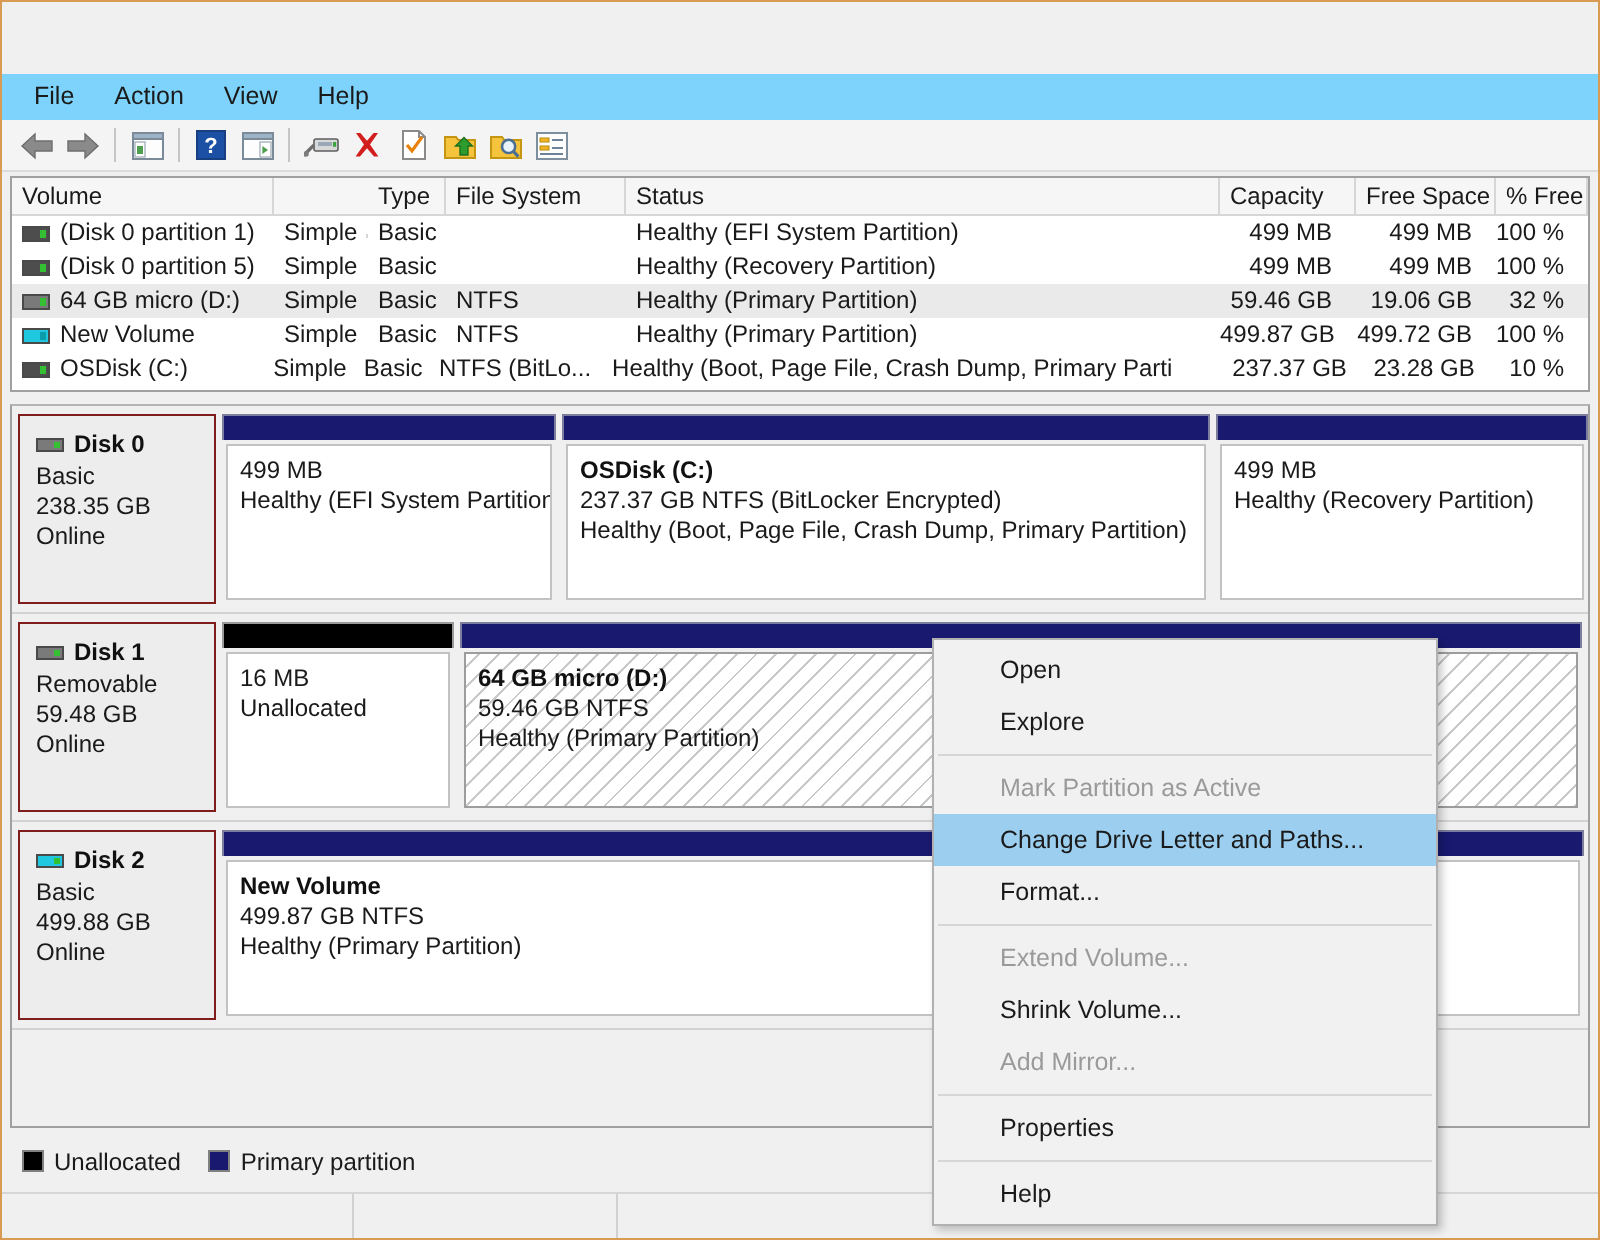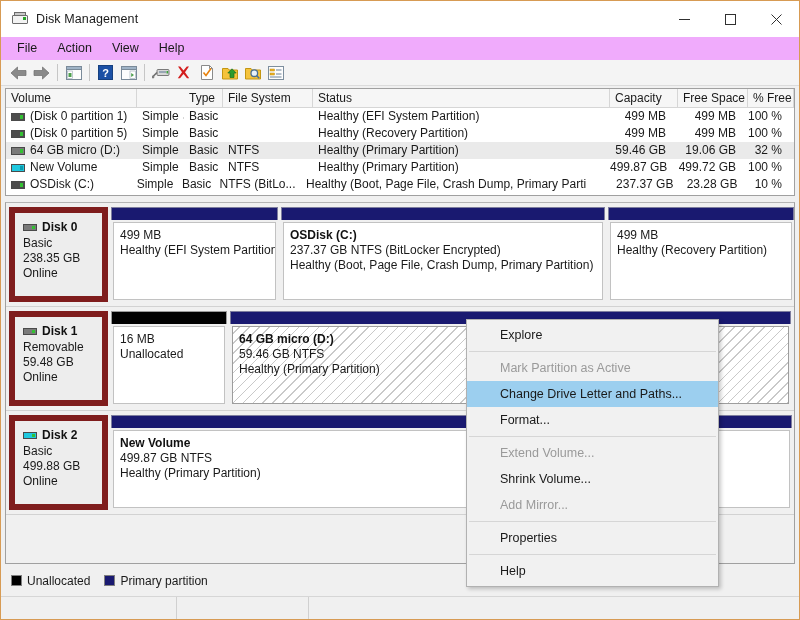--- a/index.html
+++ b/index.html
@@ -67,21 +67,21 @@
     width: 46px; height: 36px;
     display: flex; align-items: center; justify-content: center;
     color: #303030;
   }
   .win-btn svg { display: block; }
 
   
   .menubar {
     position: absolute; left: 0; top: 36px;
     width: 798px; height: 23px;
-    background: #f0abfc;
+    background: #7dd3fc;
     display: flex; align-items: center;
     padding-left: 6px;
     box-sizing: border-box;
   }
   .menubar-item {
     font-size: 12.5px;
     color: #1a1a1a;
     padding: 3px 10px 4px 10px;
     line-height: 1;
   }
@@ -181,21 +181,21 @@
     height: 104px;
     border-bottom: 1px solid #d2d2d2;
     display: flex;
     box-sizing: border-box;
     padding: 4px 3px 4px 3px;
   }
   .disk-info {
     width: 99px;
     flex: none;
     background: #ededed;
-    border: 6px solid #7f1d1d;
+    border: 1px solid #7f1d1d;
     box-sizing: border-box;
     padding: 7px 0 0 8px;
   }
   .disk-title-line {
     display: flex; align-items: center;
     margin-bottom: 2px;
   }
   .disk-ic {
     width: 14px; height: 7px;
     border: 1px solid #4a4a4a;
@@ -327,46 +327,20 @@
     height: 1px;
     background: #d6d6d6;
     margin: 3px 2px 3px 2px;
   }
 </style>
 </head>
 <body>
 
 <div id="app">
 
-  <div class="titlebar">
-    <div class="title-icon">
-      <div class="drv-top"></div>
-      <div class="drv-body"></div>
-      <div class="drv-led"></div>
-    </div>
-    <div class="title-text">Disk Management</div>
-    <div class="win-controls">
-      <div class="win-btn">
-        <svg width="11" height="11" viewBox="0 0 11 11">
-          <line x1="0" y1="5.5" x2="11" y2="5.5" stroke="currentColor" stroke-width="1"></line>
-        </svg>
-      </div>
-      <div class="win-btn">
-        <svg width="11" height="11" viewBox="0 0 11 11">
-          <rect x="0.5" y="0.5" width="10" height="10" fill="none" stroke="currentColor" stroke-width="1"></rect>
-        </svg>
-      </div>
-      <div class="win-btn close">
-        <svg width="11" height="11" viewBox="0 0 11 11">
-          <line x1="0.5" y1="0.5" x2="10.5" y2="10.5" stroke="currentColor" stroke-width="1"></line>
-          <line x1="10.5" y1="0.5" x2="0.5" y2="10.5" stroke="currentColor" stroke-width="1"></line>
-        </svg>
-      </div>
-    </div>
-  </div>
 
   <div class="menubar">
     <div class="menubar-item">File</div>
     <div class="menubar-item">Action</div>
     <div class="menubar-item">View</div>
     <div class="menubar-item">Help</div>
   </div>
 
   <div class="toolbar">
     <div class="tb-btn">
@@ -640,20 +614,21 @@
       <span class="legend-label">Primary partition</span>
     </div>
 
   <div class="statusbar">
     <div class="sb-panel" style="width:176px"></div>
     <div class="sb-panel" style="width:132px"></div>
     <div class="sb-panel" style="flex:1; border-right:none"></div>
   </div>
 
   <div class="ctx-menu" id="ctx-menu">
+      <div class="ctx-item">Open</div>
       <div class="ctx-item">Explore</div>
       <div class="ctx-sep"></div>
       <div class="ctx-item disabled">Mark Partition as Active</div>
       <div class="ctx-item highlight">Change Drive Letter and Paths...</div>
       <div class="ctx-item">Format...</div>
       <div class="ctx-sep"></div>
       <div class="ctx-item disabled">Extend Volume...</div>
       <div class="ctx-item">Shrink Volume...</div>
       <div class="ctx-item disabled">Add Mirror...</div>
       <div class="ctx-sep"></div>

